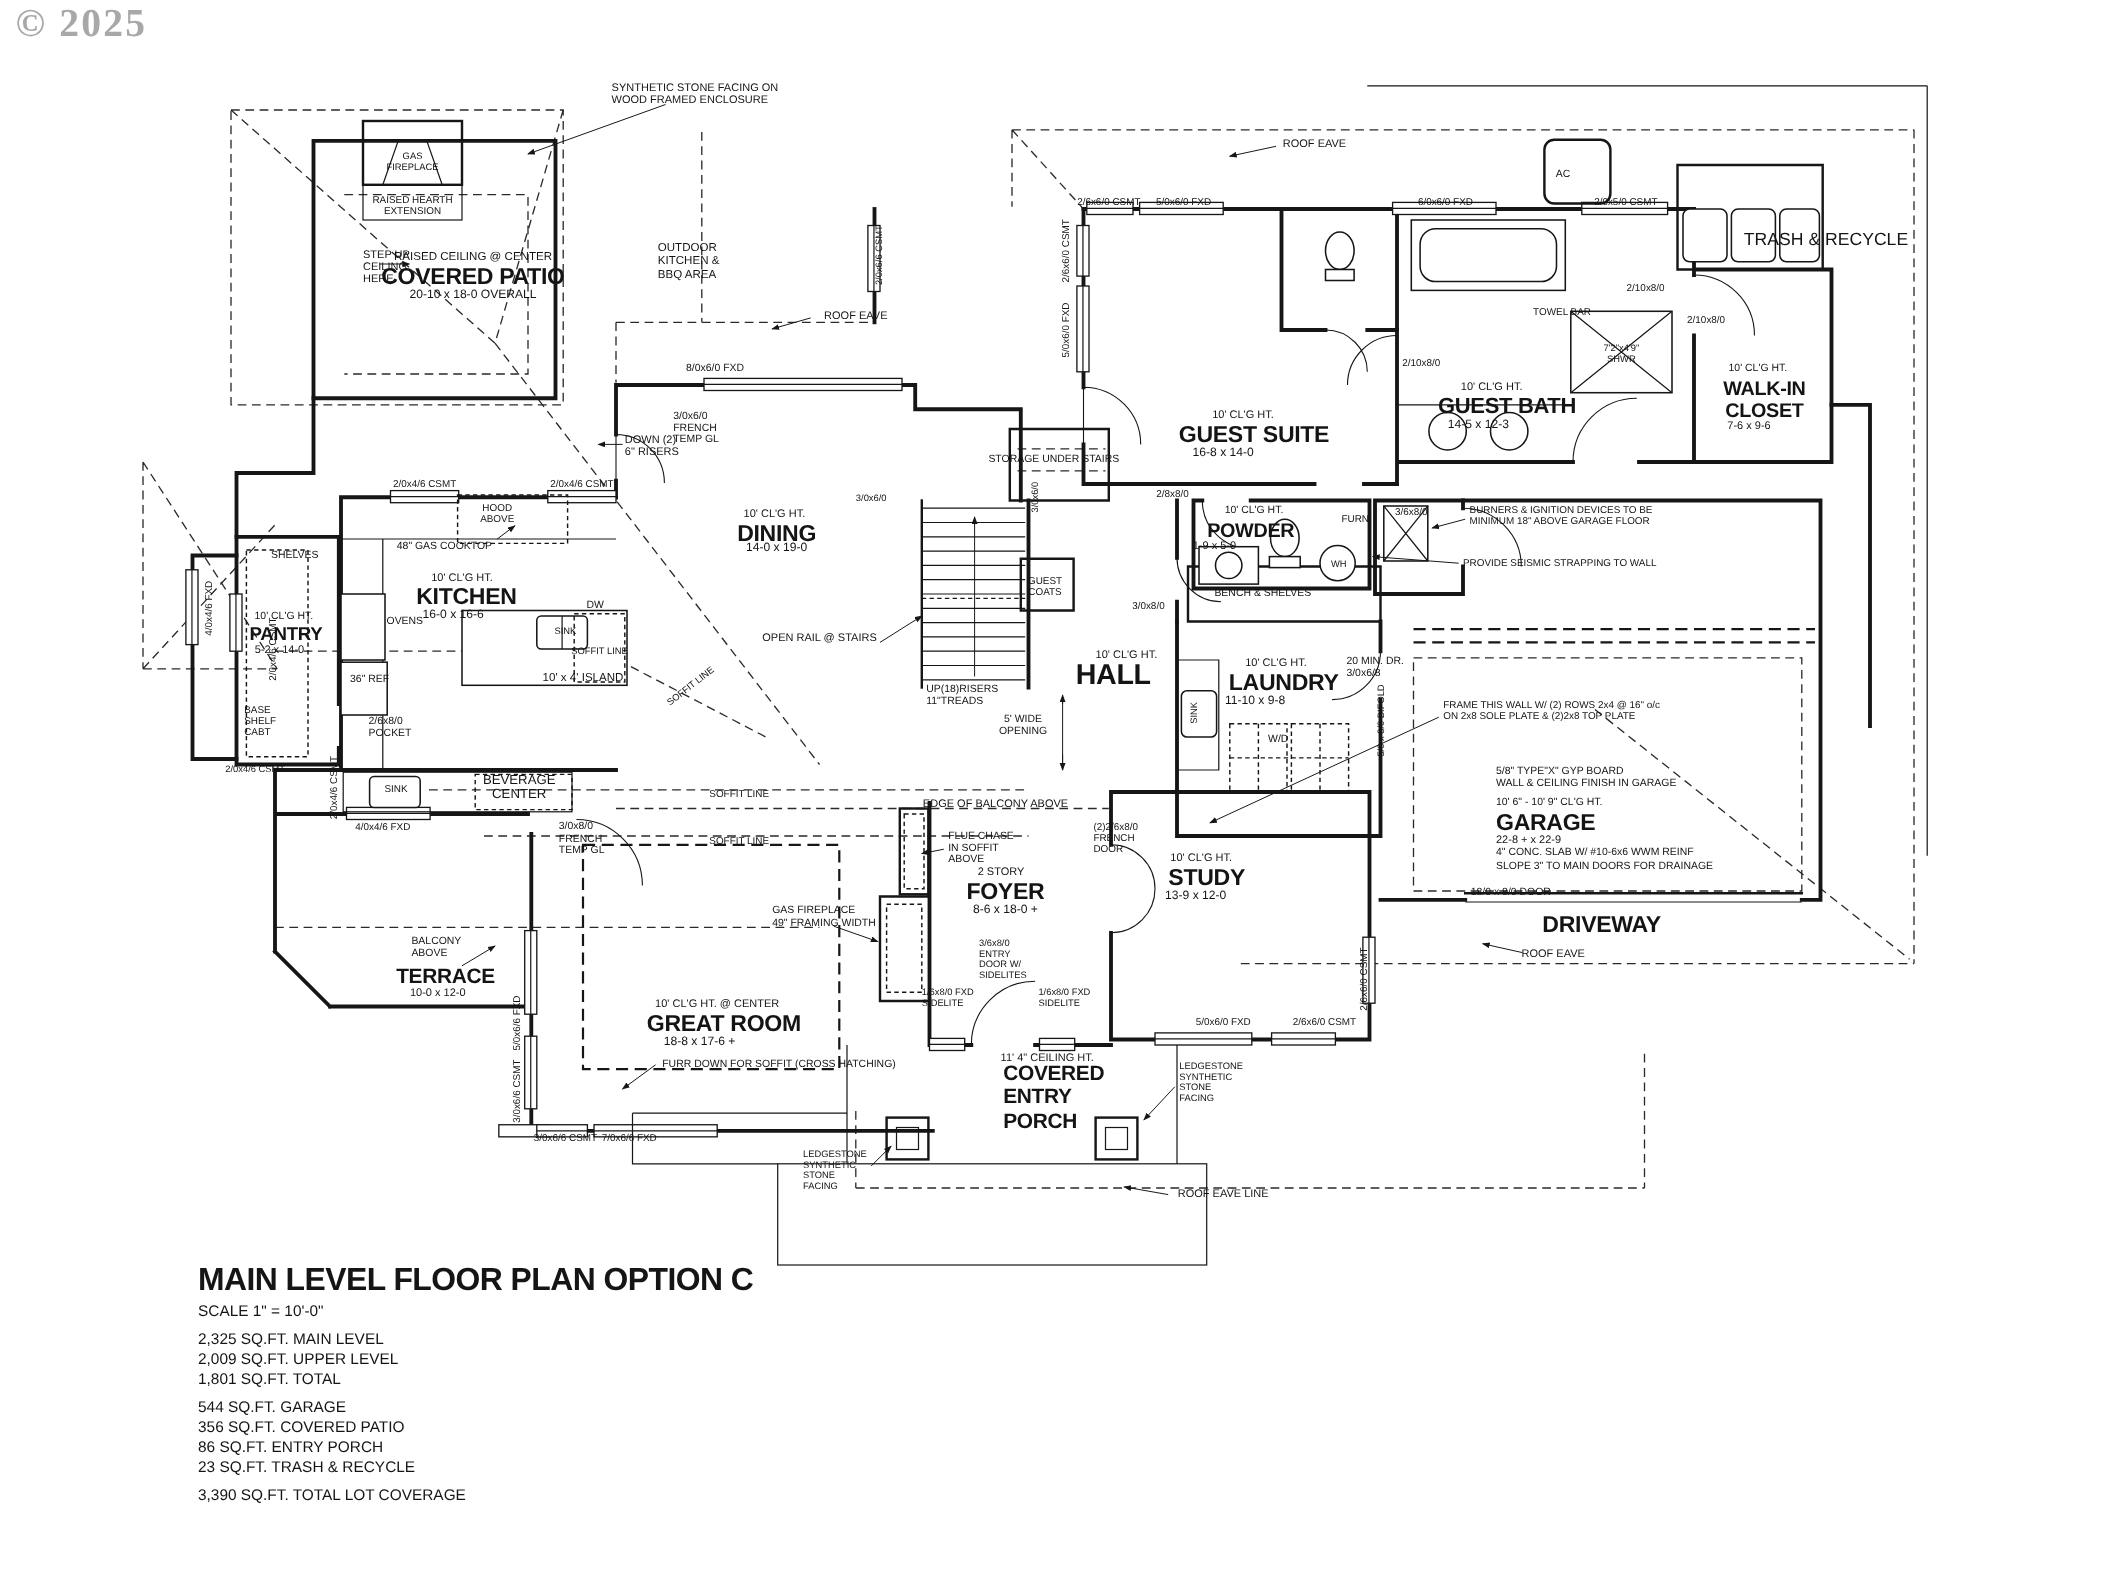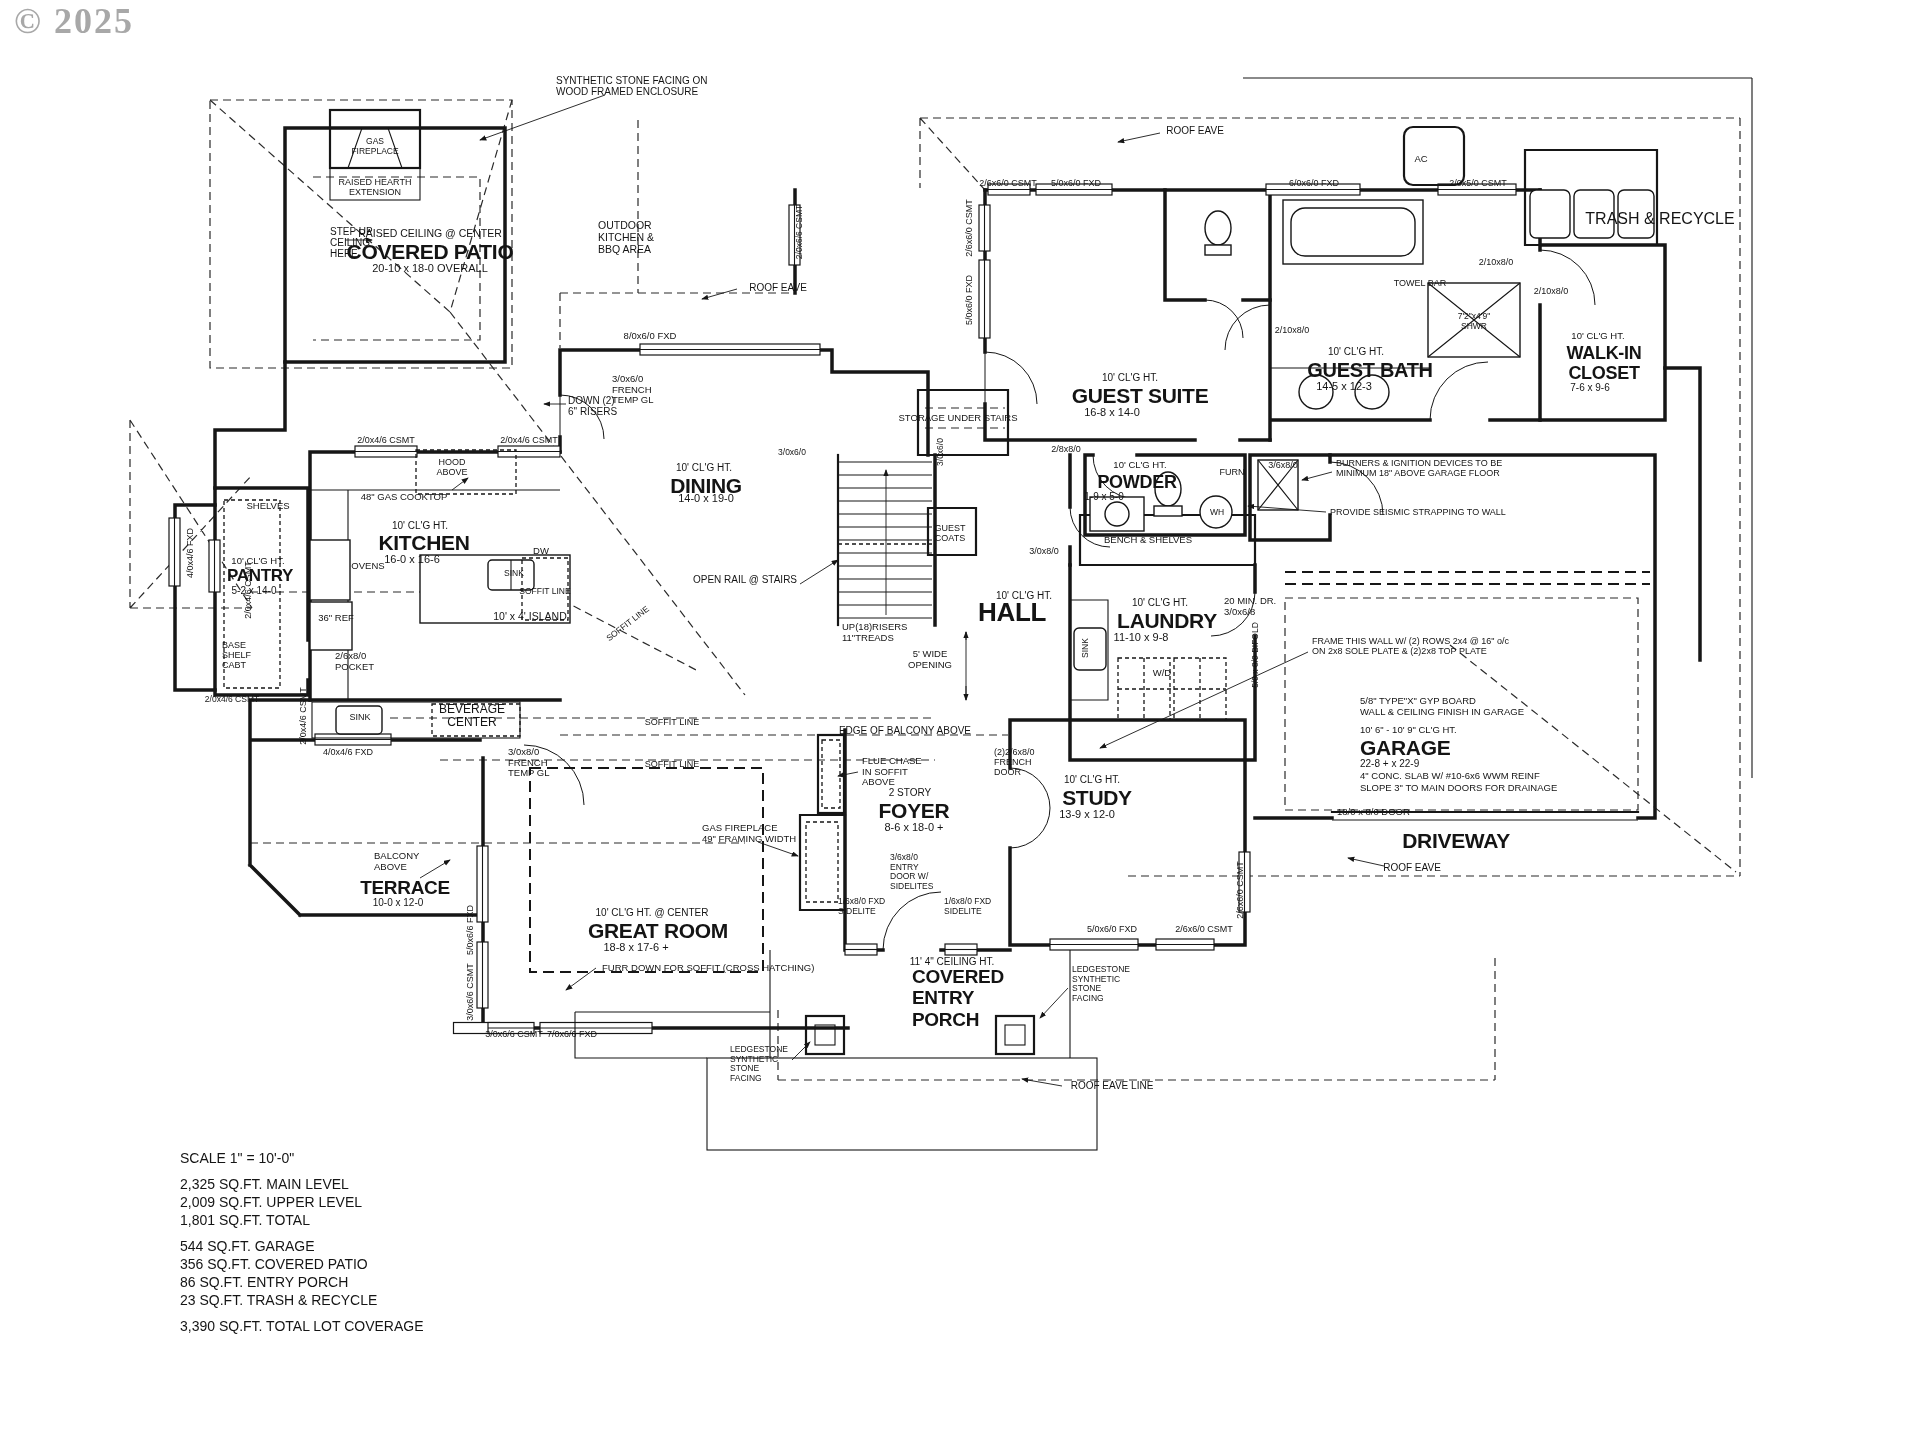--- a/index.html
+++ b/index.html
@@ -476,20 +476,21 @@
       <div class="plan-label" style="left: 1112px; top: 929px; font-size: 9px; transform: translate(-50%, -50%);">5/0x6/0 FXD</div>
       <div class="plan-label" style="left: 1204px; top: 929px; font-size: 9px; transform: translate(-50%, -50%);">2/6x6/0 CSMT</div>
       <div class="plan-label" style="left: 1240px; top: 890px; font-size: 9px; transform: translate(-50%, -50%) rotate(-90deg);">2/6x6/0 CSMT</div>
       <div class="plan-label" style="left: 190px; top: 553px; font-size: 9px; transform: translate(-50%, -50%) rotate(-90deg);">4/0x4/6 FXD</div>
       <div class="plan-label" style="left: 248px; top: 590px; font-size: 9px; transform: translate(-50%, -50%) rotate(-90deg);">2/0x4/6 CSMT</div>
     </div>
 
   <div id="copyright">© 2025</div>
 
   <div id="title-block">
+    <div id="tb-title">MAIN LEVEL FLOOR PLAN OPTION C</div>
     <div class="tb-line">SCALE 1" = 10'-0"</div>
     <div class="tb-gap"></div>
     <div class="tb-line">2,325 SQ.FT. MAIN LEVEL</div>
     <div class="tb-line">2,009 SQ.FT. UPPER LEVEL</div>
     <div class="tb-line">1,801 SQ.FT. TOTAL</div>
     <div class="tb-gap"></div>
     <div class="tb-line">544 SQ.FT. GARAGE</div>
     <div class="tb-line">356 SQ.FT. COVERED PATIO</div>
     <div class="tb-line">86 SQ.FT. ENTRY PORCH</div>
     <div class="tb-line">23 SQ.FT. TRASH &amp; RECYCLE</div>

